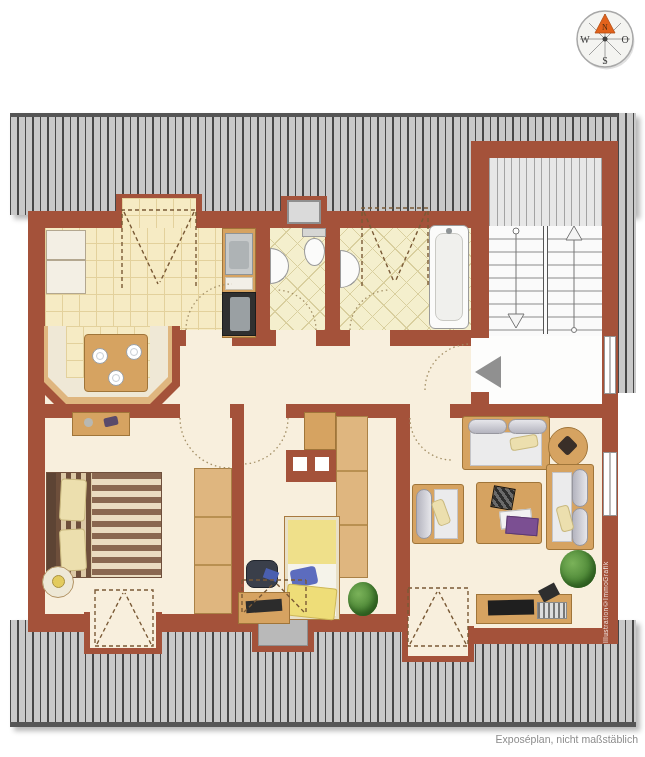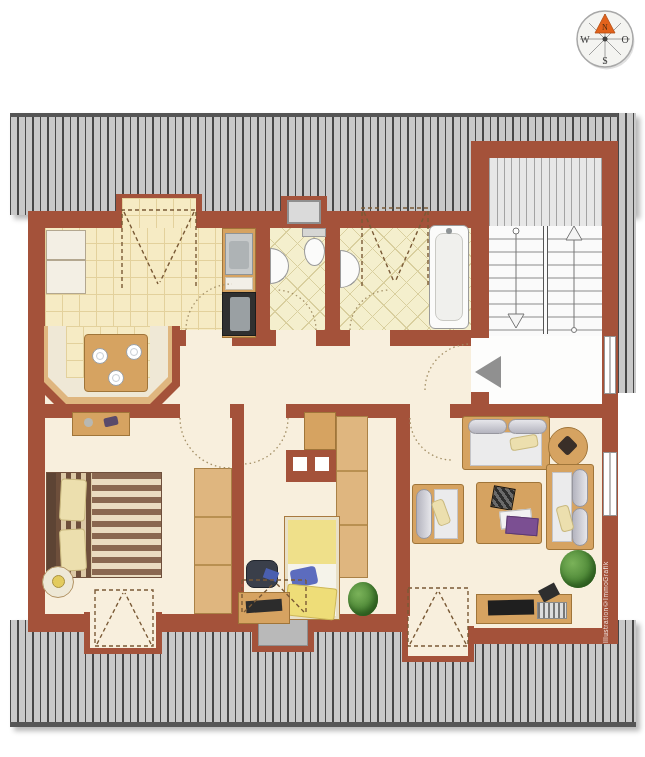--- a/index.html
+++ b/index.html
@@ -268,14 +268,15 @@
     <g font-family="Liberation Serif, serif" font-size="10" fill="#3a3a3a" text-anchor="middle">
       <text x="33" y="24" font-size="8" fill="#4a2a10">N</text>
       <text x="13" y="37">W</text>
       <text x="53" y="37">O</text>
       <text x="33" y="58">S</text>
     </g>
   </svg>
 
   <div id="watermark" class="a" style="left:602px;top:535px;width:14px;height:108px;">Illustration©ImmoGrafik</div>
 
+  <div id="caption" class="a" style="left:300px;top:733px;width:338px;height:16px;">Exposéplan, nicht maßstäblich</div>
 
 </div>
 
 </body></html>

